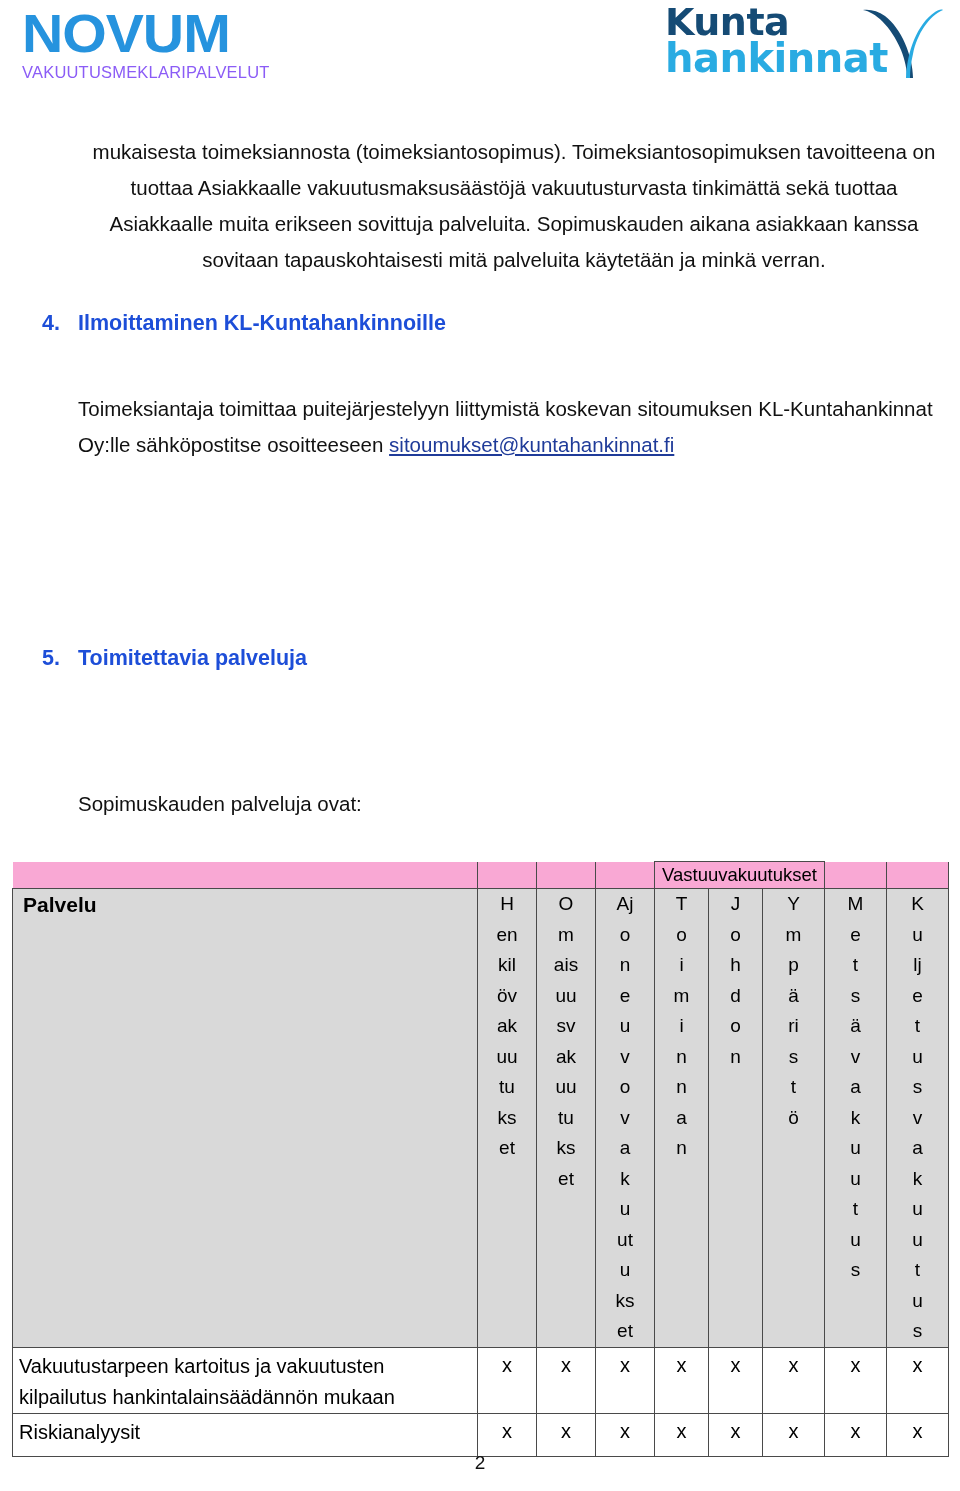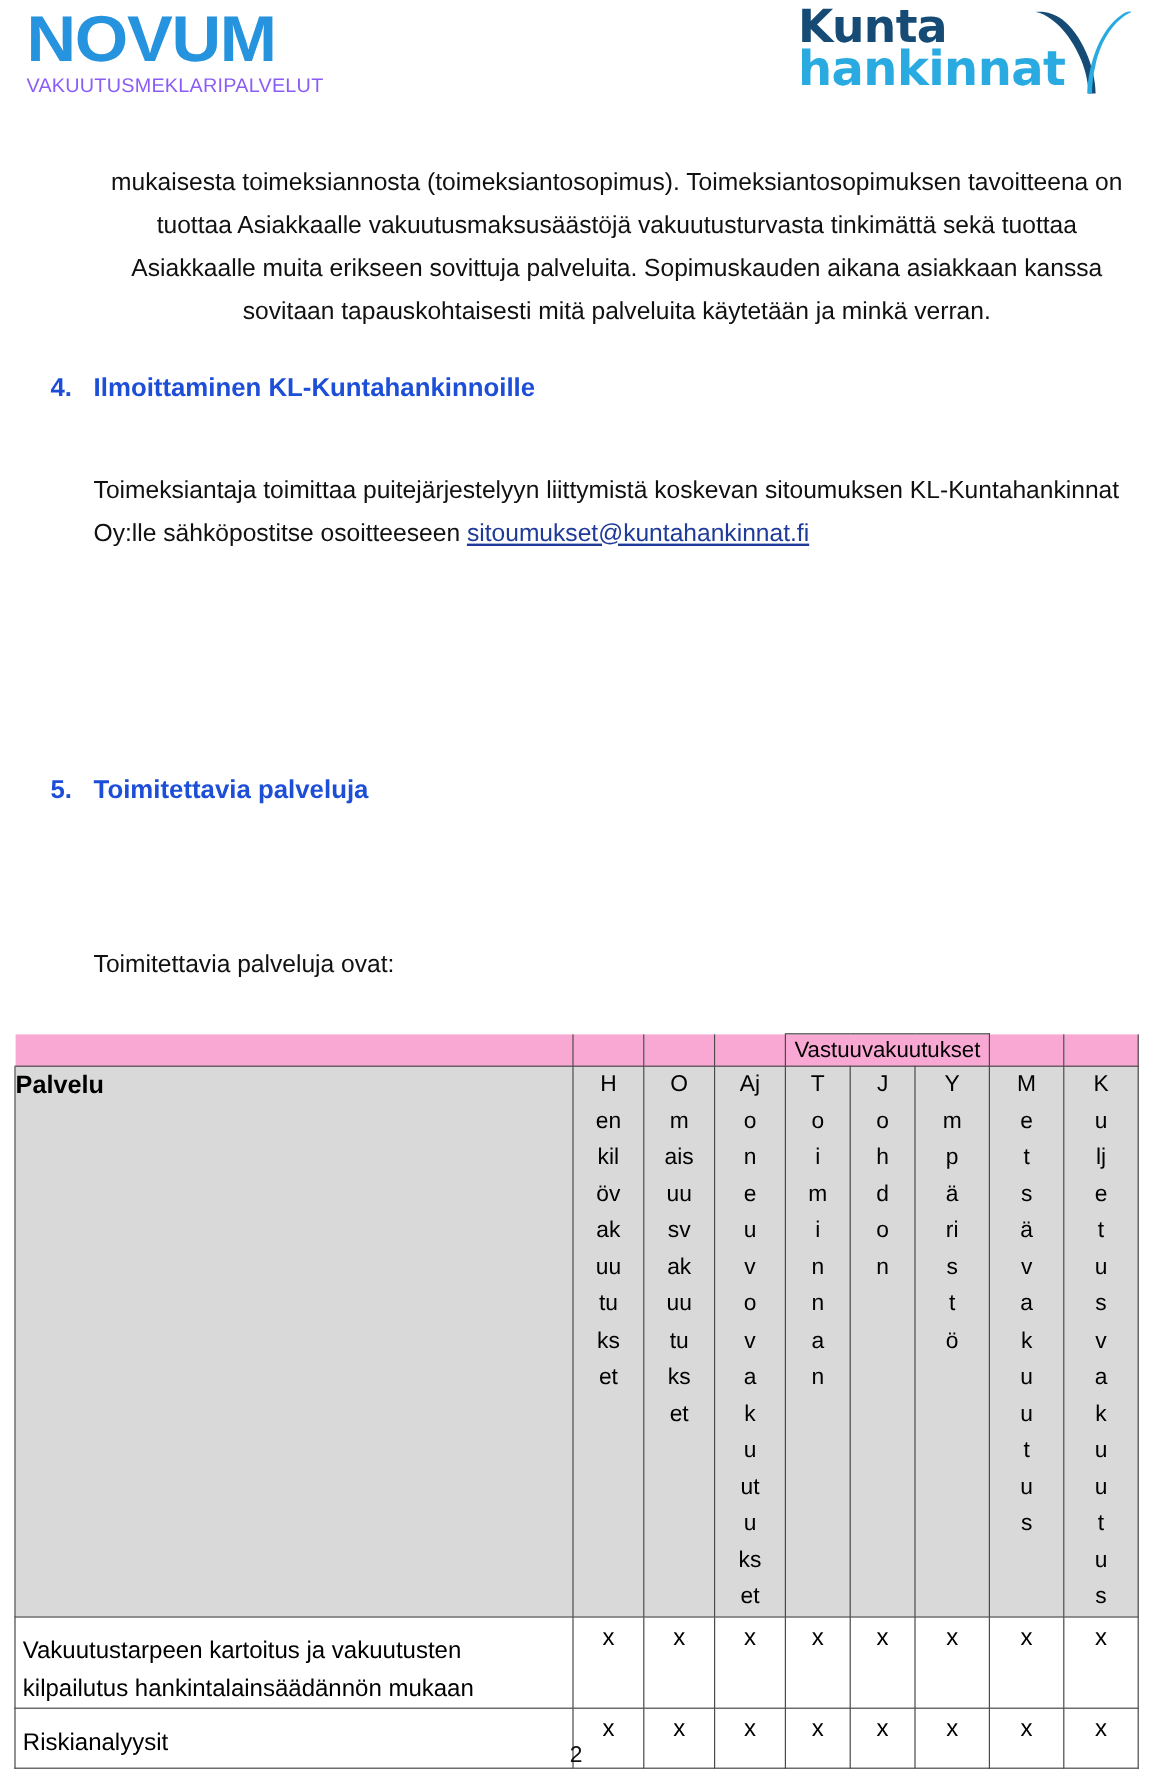--- a/index.html
+++ b/index.html
@@ -160,28 +160,28 @@
     text-align: center;
     font-size: 18.5px;
     font-weight: normal;
     vertical-align: middle;
   }
   .spanrow td.blank {
     border-bottom: 1.5px solid #4a4a4a;
   }
   td.first-col {
     padding-left: 6px;
-    padding-top: 13px;
+    padding-top: 3px;
     font-size: 20px;
     line-height: 31px;
   }
   th.first-col-head {
     background: #d9d9d9;
     text-align: left;
-    padding-left: 0;
+    padding-left: 10px;
     padding-top: 4px;
     font-weight: bold;
     font-size: 21px;
     vertical-align: top;
   }
   .vcol {
     background: #d9d9d9;
     text-align: center;
     padding-top: 5px;
     font-size: 19px;
@@ -239,21 +239,21 @@
   <div class="heading" id="section4-heading">
     <span class="num">4.</span><span>Ilmoittaminen KL-Kuntahankinnoille</span>
   </div>
 
   <p class="para" id="section4-para"><span>Toimeksiantaja toimittaa puitejärjestelyyn liittymistä koskevan sitoumuksen KL-Kuntahankinnat Oy:lle sähköpostitse osoitteeseen </span><a class="maillink" href="#">sitoumukset@kuntahankinnat.fi</a></p>
 
   <div class="heading" id="section5-heading">
     <span class="num">5.</span><span>Toimitettavia palveluja</span>
   </div>
 
-  <p class="para" id="section5-para">Toimitettavia palveluja ovat:</p>
+  <p class="para" id="section5-para">Sopimuskauden palveluja ovat:</p>
 
   <table class="svc-table">
     <colgroup>
       <col style="width:465px">
       <col style="width:59px">
       <col style="width:59px">
       <col style="width:59px">
       <col style="width:54px">
       <col style="width:54px">
       <col style="width:62px">

